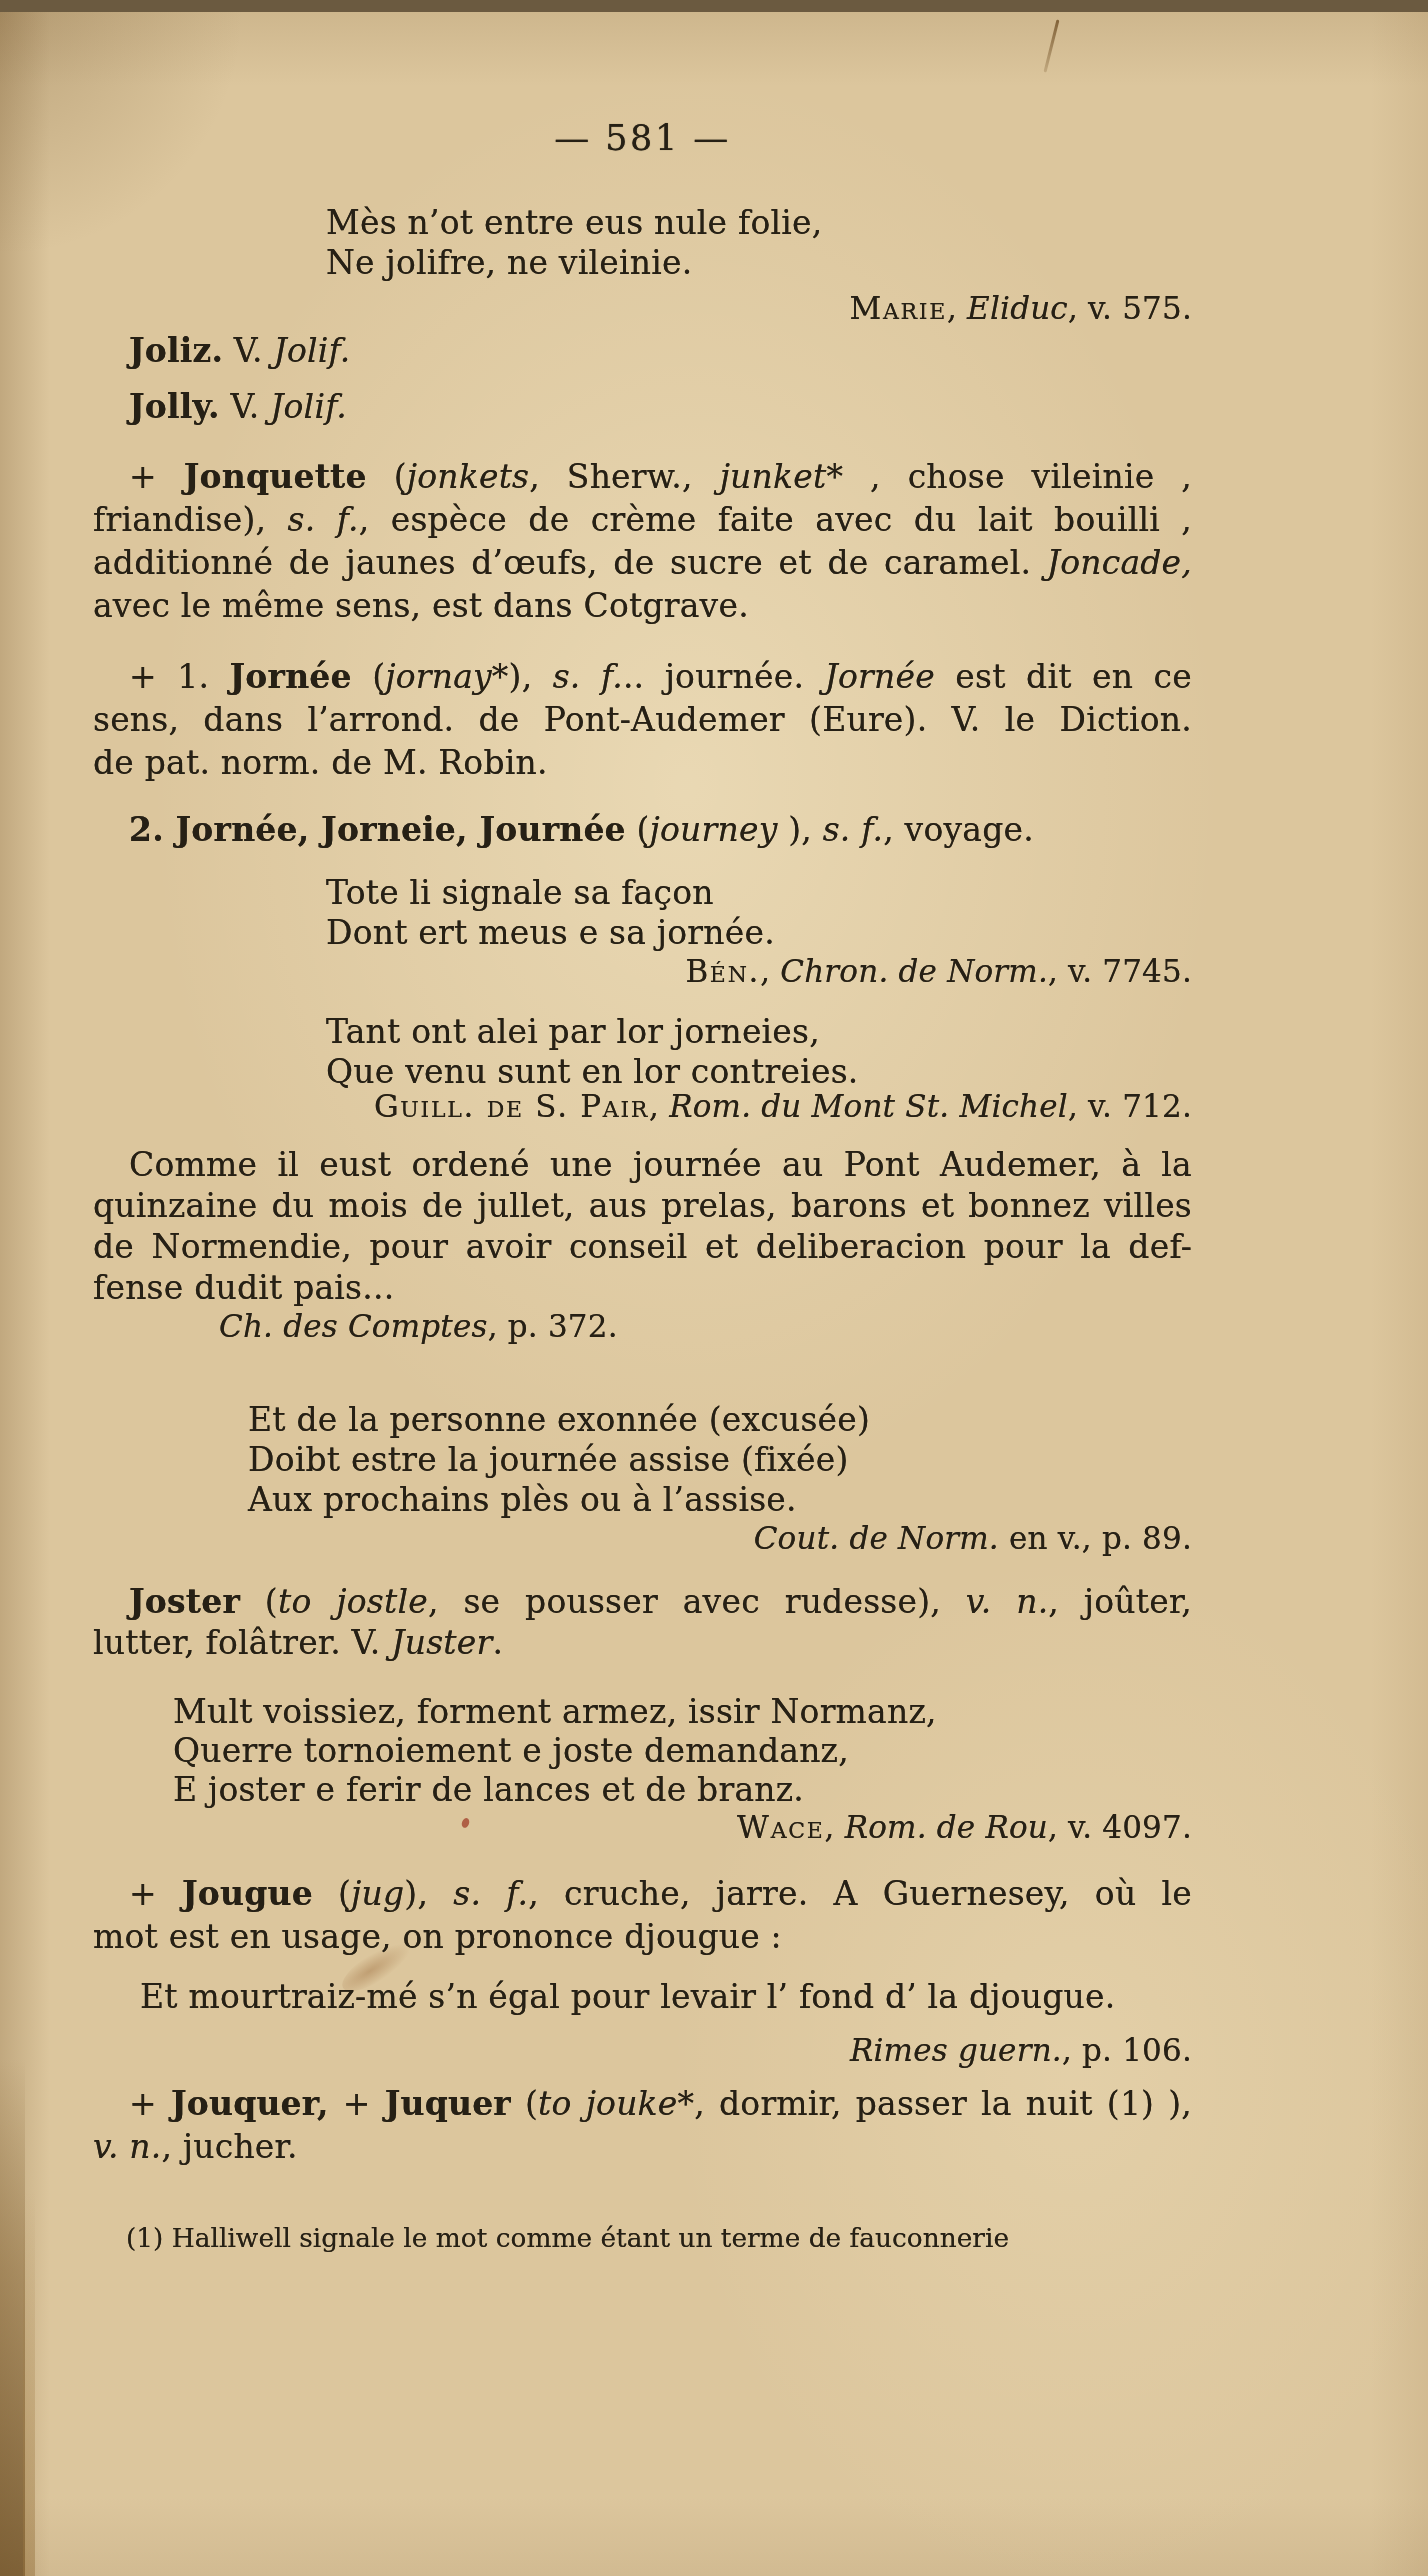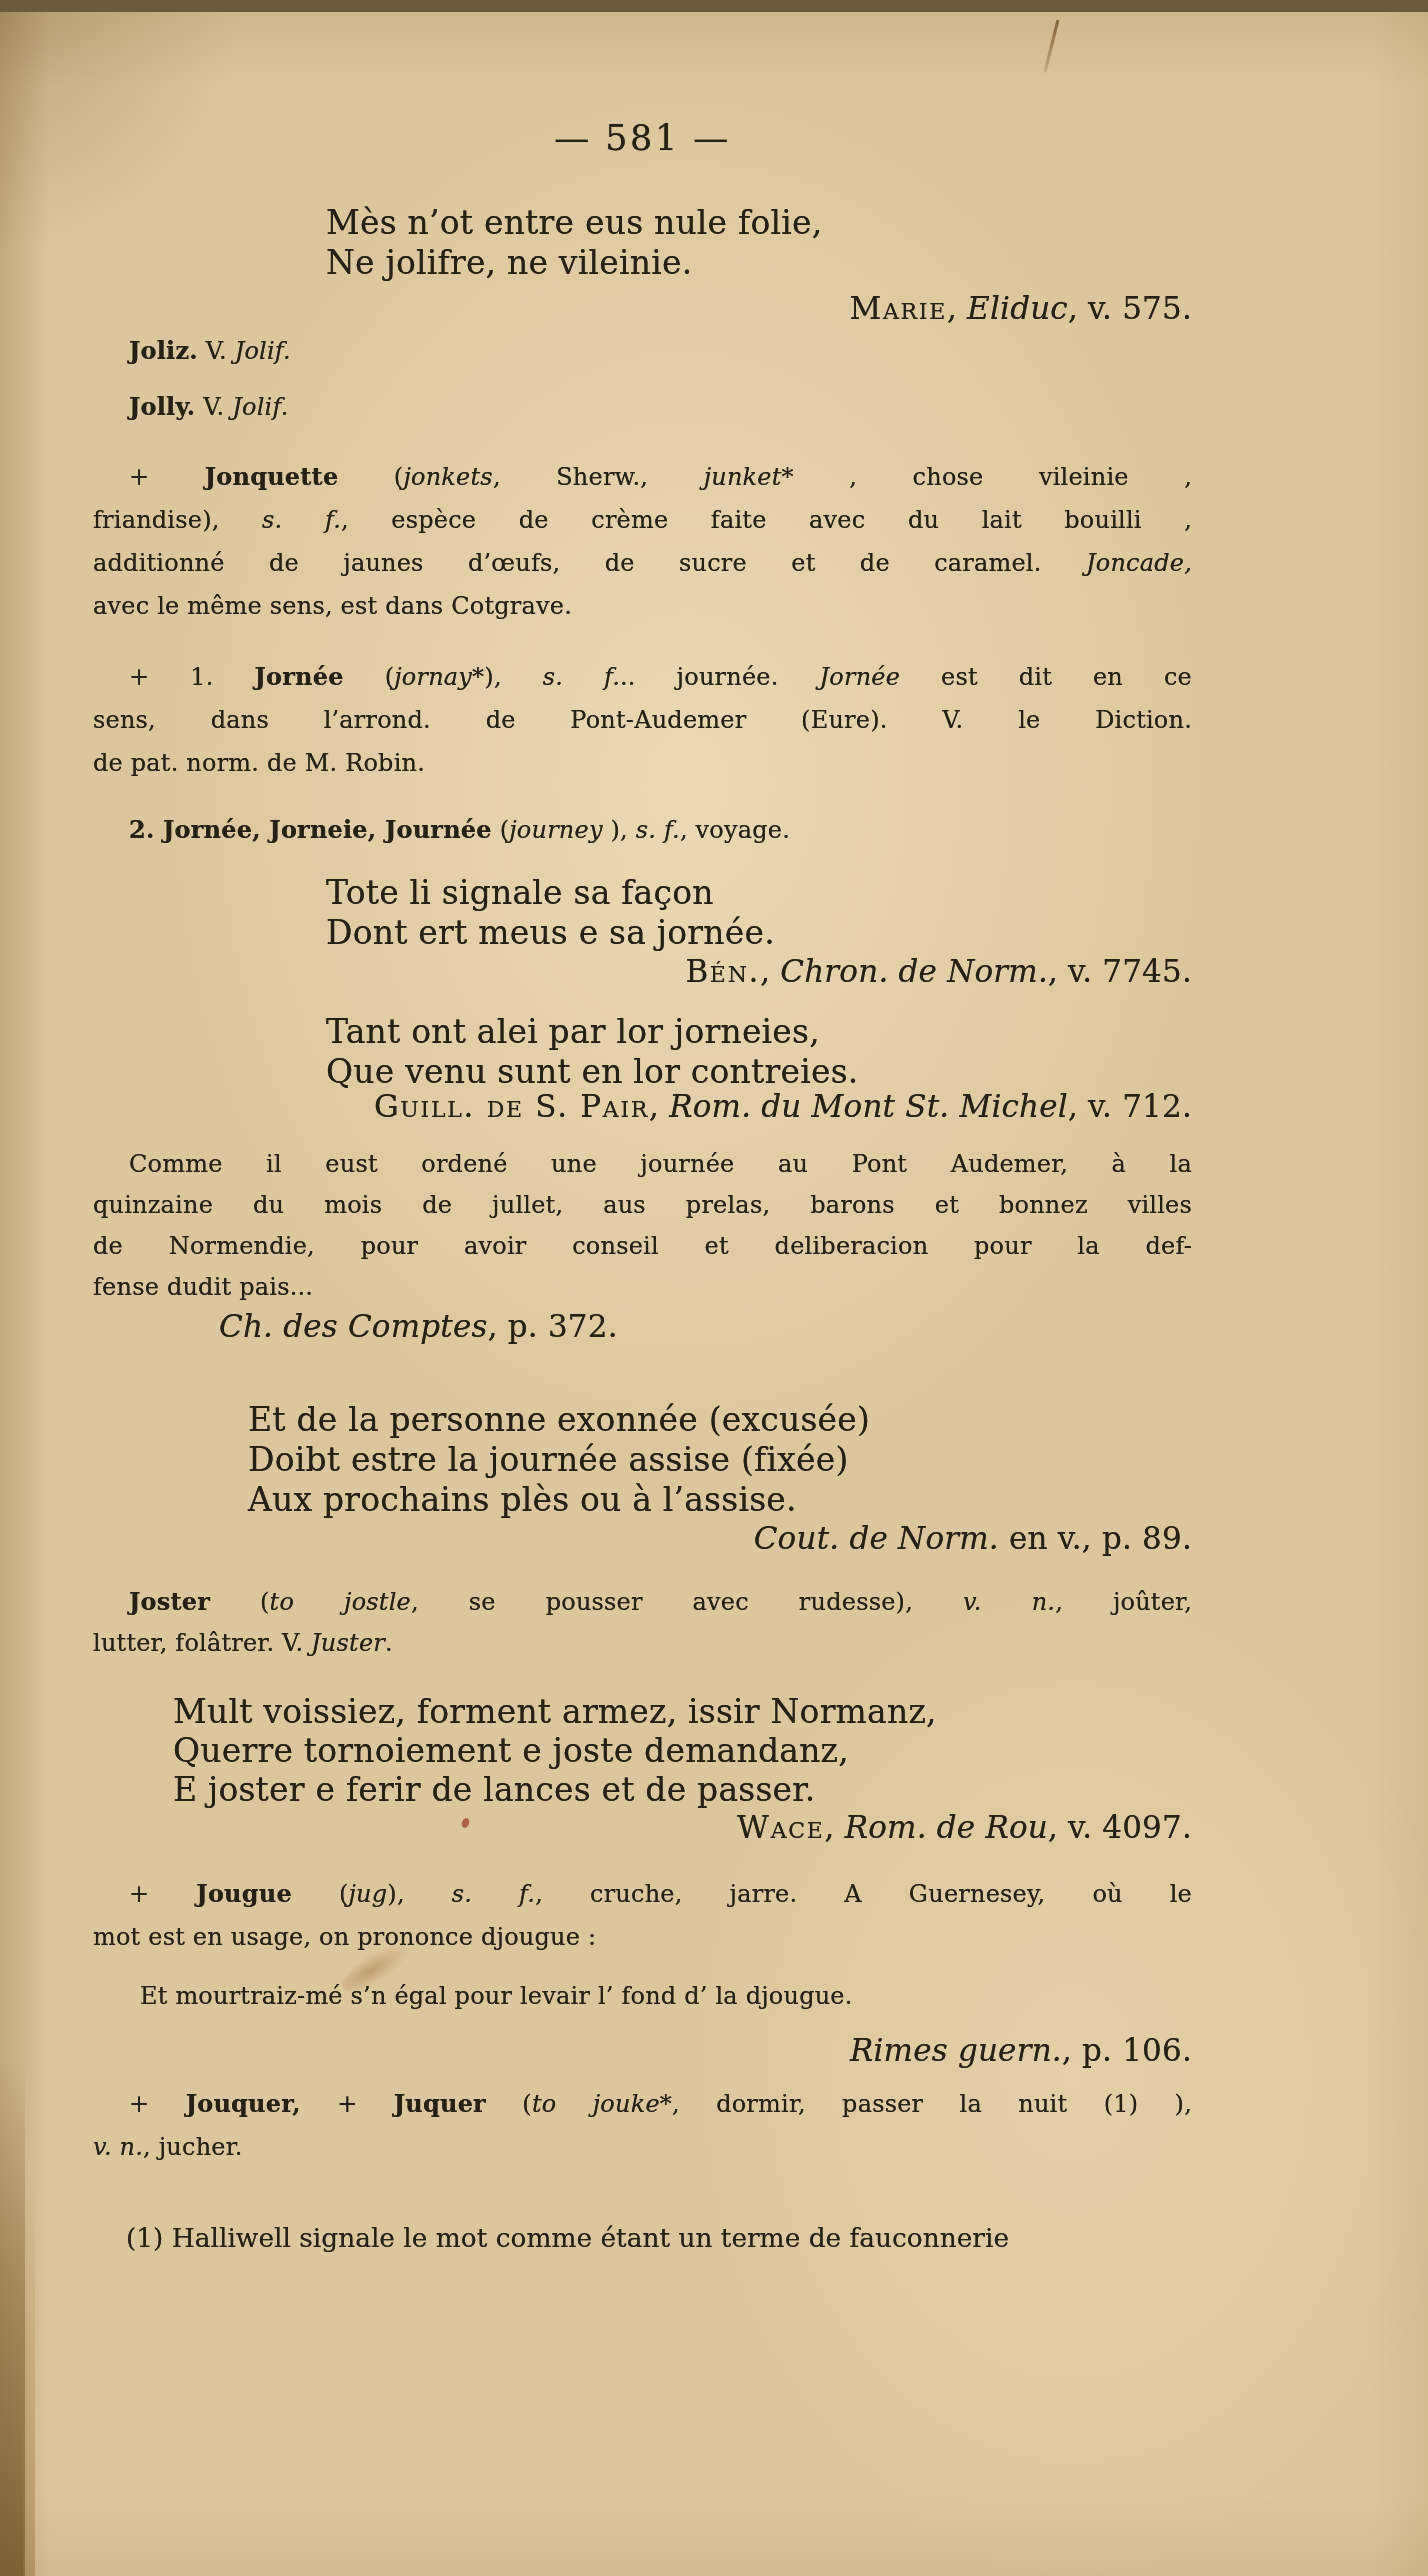--- a/index.html
+++ b/index.html
@@ -18,21 +18,21 @@
       linear-gradient(270deg, rgba(140,105,60,.12), rgba(140,105,60,0) 58px),
       linear-gradient(180deg, rgba(120,88,45,.14), rgba(120,88,45,0) 74px),
       linear-gradient(0deg,   rgba(120,88,45,.12), rgba(120,88,45,0) 91px),
       #dcc69d;
   }
   .blk{position:absolute;}
   .body-col{left:93px;width:1099px;}
   .line{white-space:normal;}
   .line.j{text-align:justify;text-align-last:justify;}
   .para .line:first-child{text-indent:36px;}
-  .fs-body{font-size:24px;line-height:43px;letter-spacing:0.2px;
+  .fs-body{font-size:33px;line-height:43px;letter-spacing:0.2px;
            text-shadow:0 0 0.6px rgba(38,30,18,.75);}
   .fs-verse{font-size:33px;line-height:40px;letter-spacing:0.2px;
            text-shadow:0 0 0.6px rgba(38,30,18,.75);}
   .fs-cite{font-size:31px;line-height:35px;letter-spacing:0.2px;
            text-shadow:0 0 0.4px rgba(38,30,18,.7);}
   .fs-note{font-size:26.4px;line-height:33px;
            text-shadow:0 0 0.4px rgba(38,30,18,.7);}
   .attr{text-align:right;}
   .cite-hang .line + .line{margin-left:36px;}
   .page-number{text-align:center;font-size:35px;letter-spacing:2.5px;
@@ -142,21 +142,21 @@
     </div>
 
   <div class="blk body-col fs-body para" style="top:1569px;line-height:41px;">
       <div class="line j"><span class="r-b">Joster</span><span class="r-n"> (</span><span class="r-i">to jostle</span><span class="r-n">, se pousser avec rudesse), </span><span class="r-i">v. n.</span><span class="r-n">, joûter,</span></div>
       <div class="line"><span class="r-n">lutter, folâtrer. V. </span><span class="r-i">Juster</span><span class="r-n">.</span></div>
     </div>
 
   <div class="blk fs-verse" style="left:173px;top:1680px;line-height:39px;">
       <div class="line"><span class="r-n">Mult voissiez, forment armez, issir Normanz,</span></div>
       <div class="line"><span class="r-n">Querre tornoiement e joste demandanz,</span></div>
-      <div class="line"><span class="r-n">E joster e ferir de lances et de passer.</span></div>
+      <div class="line"><span class="r-n">E joster e ferir de lances et de branz.</span></div>
     </div>
 
   <div class="blk body-col fs-cite attr" style="top:1798px;">
       <div class="line"><span class="r-sc">Wace</span><span class="r-n">, </span><span class="r-i">Rom. de Rou</span><span class="r-n">, v. 4097.</span></div>
     </div>
 
   <div class="blk body-col fs-body para" style="top:1860px;">
       <div class="line j"><span class="r-n">+ </span><span class="r-b">Jougue</span><span class="r-n"> (</span><span class="r-i">jug</span><span class="r-n">), </span><span class="r-i">s. f.</span><span class="r-n">, cruche, jarre. A Guernesey, où le</span></div>
       <div class="line"><span class="r-n">mot est en usage, on prononce djougue :</span></div>
     </div>

